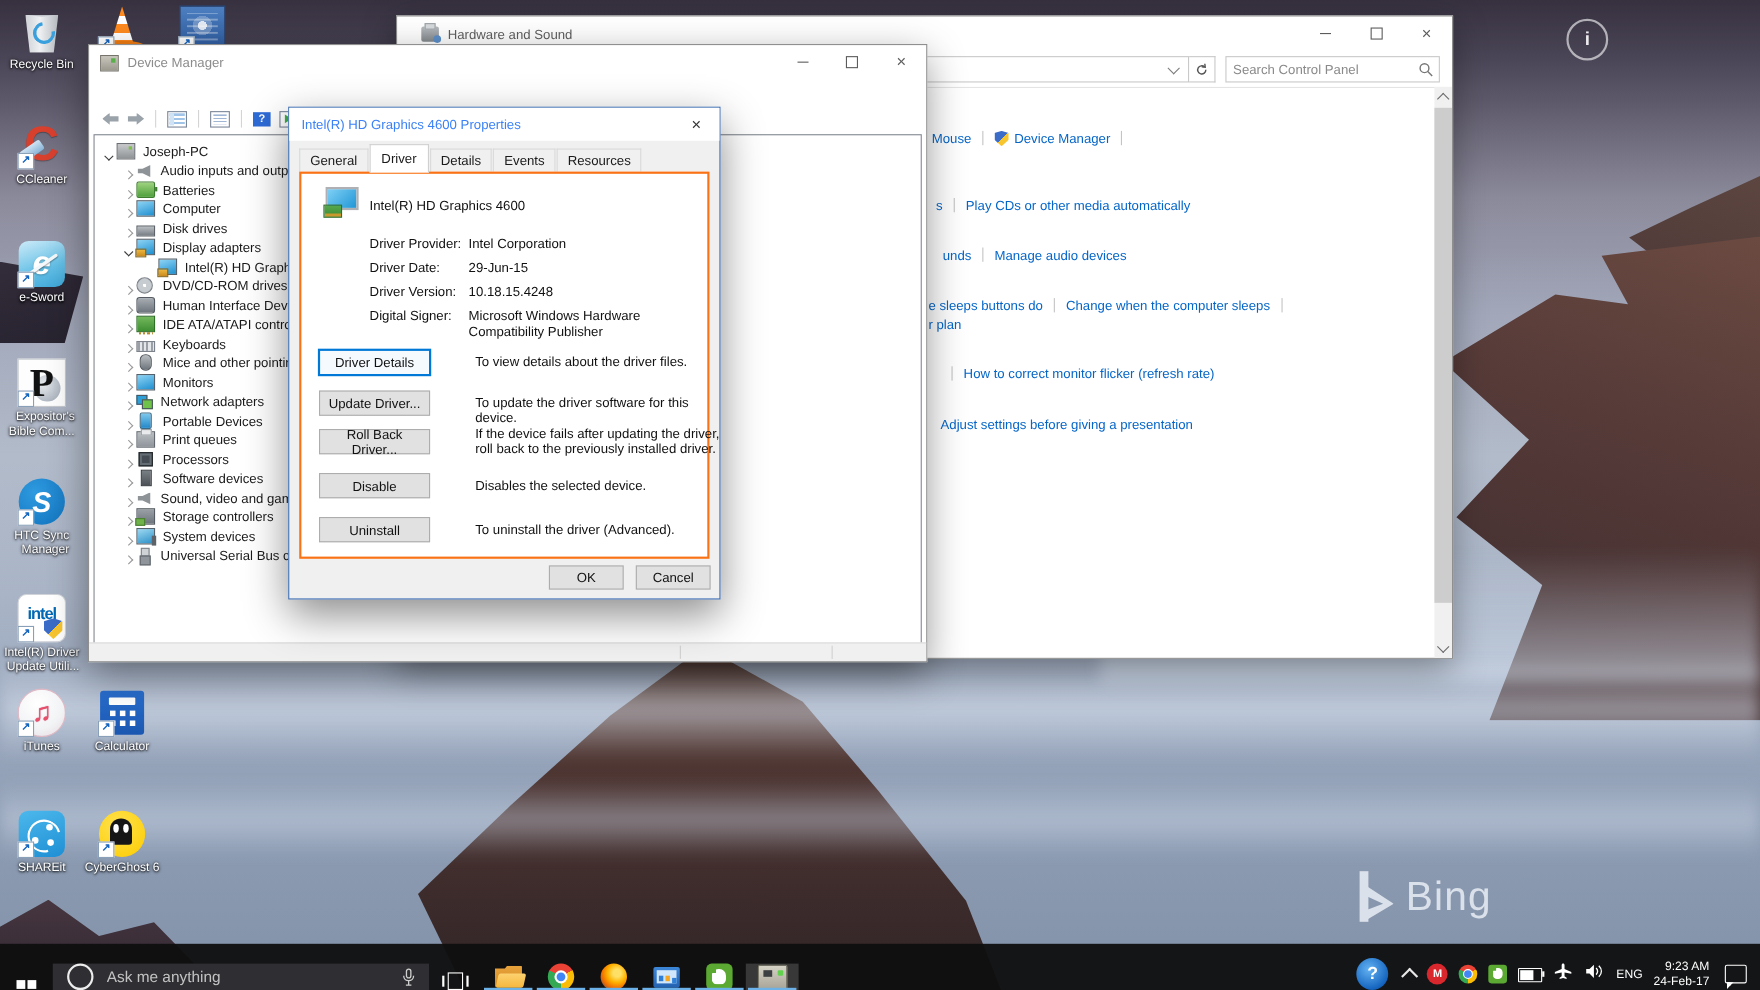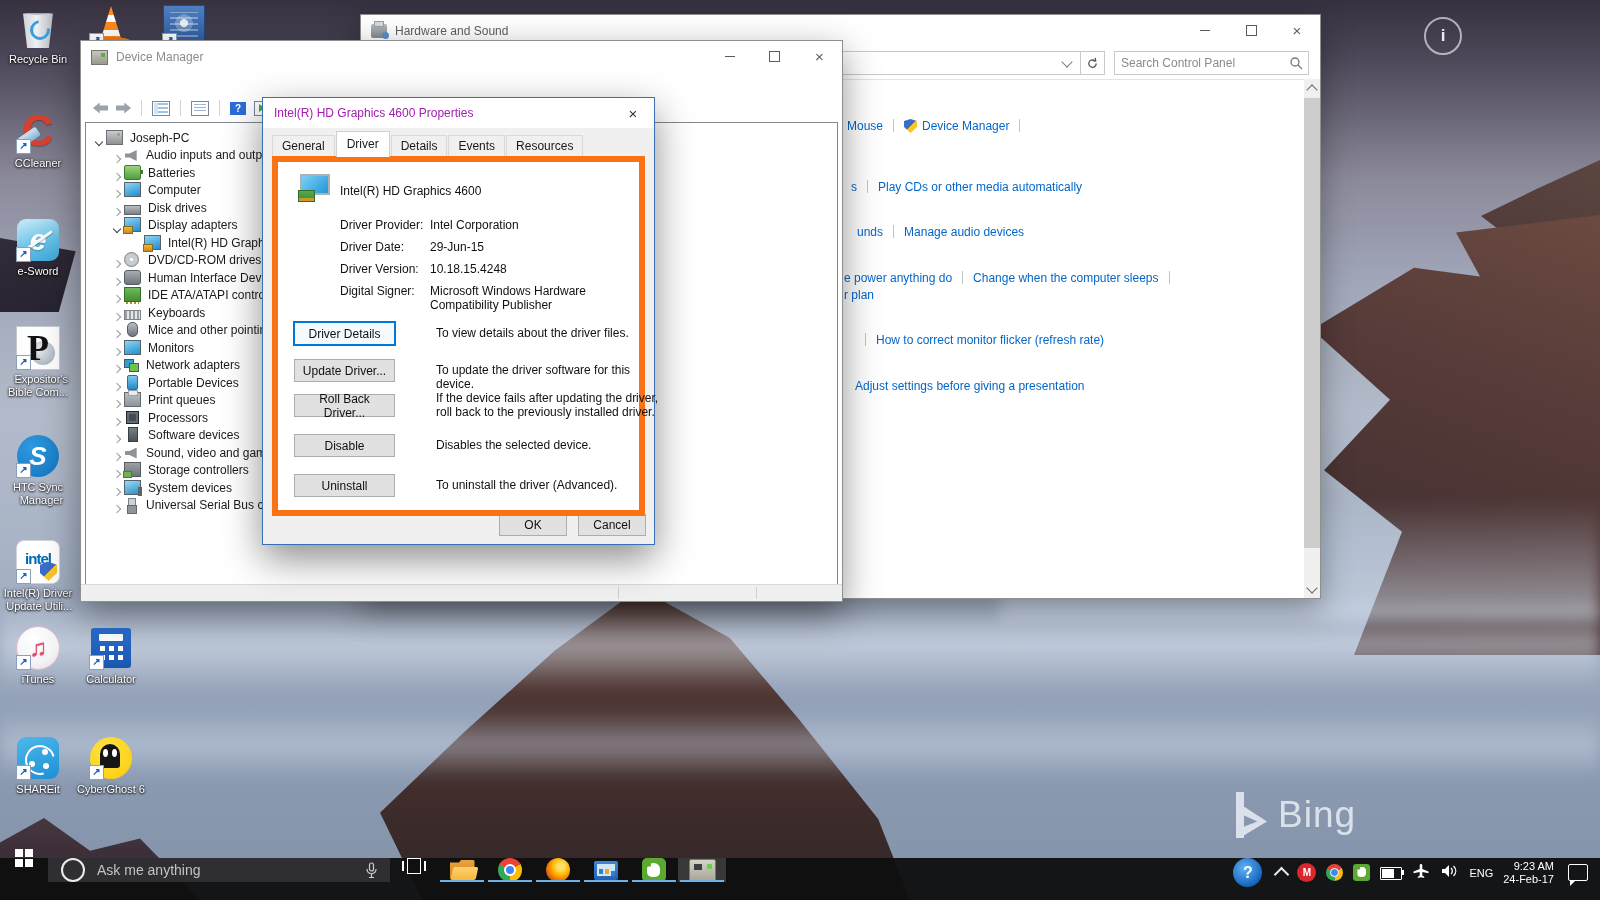--- a/index.html
+++ b/index.html
@@ -80,21 +80,21 @@
   
   .win{position:absolute;background:#fff;border:1px solid #8f8f8f}
   .cbtns{position:absolute;top:0;right:0;display:flex}
   .cb{width:46px;height:30px;display:flex;align-items:center;justify-content:center;color:#5c5c5c}
   .cb .mn{width:10px;height:1px;background:#5c5c5c}
   .cb .mx{width:9px;height:9px;border:1px solid #5c5c5c}
   .cb .cl{font-size:15px;line-height:1}
 
   
   #cpwin{left:360px;top:14px;width:959px;height:583px;z-index:10;box-shadow:0 10px 30px rgba(0,0,0,.35)}
-  #cpwin .tbar{position:absolute;left:0;top:0;right:0;height:31px;display:flex;align-items:center}
+  #cpwin .tbar{position:absolute;left:12px;top:0;right:0;height:31px;display:flex;align-items:center}
   #cpwin .tico{width:16px;height:14px;margin:0 8px 0 10px;background:linear-gradient(#b7bbbf,#84898e);border-radius:2px;position:relative}
   #cpwin .tico::before{content:"";position:absolute;left:3px;top:-3px;right:3px;height:4px;background:#d8dbde;border:1px solid #9aa0a5}
   #cpwin .tico::after{content:"";position:absolute;right:-2px;bottom:-1px;width:7px;height:7px;border-radius:50%;background:#5b8fc9}
   #cpwin .ttl{font-size:12px;color:#5f5f5f}
   #cpwin .tools{position:absolute;left:0;top:31px;right:0;height:33px;border-bottom:1px solid #e4e4e4}
   .addr{position:absolute;left:200px;top:5px;width:518px;height:22px;border:1px solid #c9c9c9;display:flex;align-items:center;justify-content:flex-end}
   .chev-s{width:7px;height:7px;border-right:1.5px solid #7c7c7c;border-bottom:1.5px solid #7c7c7c;transform:rotate(45deg);margin-right:9px;margin-top:-3px}
   .refresh{position:absolute;left:720px;top:5px;width:23px;height:22px;border:1px solid #c9c9c9;border-left:none;display:flex;align-items:center;justify-content:center}
   .srchbox{position:absolute;left:753px;top:5px;width:193px;height:22px;border:1px solid #c9c9c9;display:flex;align-items:center}
   .srchbox input{flex:1;border:none;outline:none;font-size:12px;color:#333;padding:0 6px;font-family:"Liberation Sans",sans-serif;background:transparent}
@@ -169,26 +169,26 @@
   .ti.sysdev::after{content:"";position:absolute;right:-2px;bottom:-2px;width:4px;height:9px;background:#5d6369}
   .ti.usb{background:none}
   .ti.usb::before{content:"";position:absolute;left:4px;top:-1px;width:6px;height:6px;background:#cfd3d6;border:1px solid #7d838a}
   .ti.usb::after{content:"";position:absolute;left:3px;top:6px;width:8px;height:7px;background:#8f959b;border:1px solid #62686e}
   .dmstatus{position:absolute;left:0;right:0;bottom:0;height:16px;background:#f0f0f0;border-top:1px solid #d9d9d9}
   .dmstatus i{position:absolute;top:2px;bottom:2px;width:1px;background:#d0d0d0}
 
   
   #dlg{left:262px;top:97px;width:391px;height:446px;z-index:30;background:#f0f0f0;border:1px solid #3c6eb4;box-shadow:0 14px 36px rgba(0,0,0,.45)}
   #dlg .dtbar{position:absolute;left:0;top:0;right:0;height:30px;background:#fff;display:flex;align-items:center}
-  #dlg .dttl{font-size:12px;color:#a21caf;margin-left:11px}
+  #dlg .dttl{font-size:12px;color:#3b82f6;margin-left:11px}
   #dlg .dclose{position:absolute;top:3px;right:6px;width:30px;height:24px;display:flex;align-items:center;justify-content:center;color:#333;font-size:15px}
   .tabs{position:absolute;left:9px;top:36px;right:9px;height:23px;display:flex;align-items:flex-end}
   .tab{font-size:12px;color:#1a1a1a;padding:3px 9px 4px;background:#f0f0f0;border:1px solid #d9d9d9;border-bottom:none;margin-right:1px;position:relative}
   .tab.active{background:#fff;padding:5px 10px 6px;z-index:2;border-color:#d0d0d0}
-  .dpage{position:absolute;left:9px;top:58px;right:9px;height:348px;background:#fff;border:6px solid #f97316;z-index:1}
+  .dpage{position:absolute;left:9px;top:58px;right:9px;height:348px;background:#fff;border:2px solid #f97316;z-index:1}
   .dev-ic{position:absolute;left:20px;top:12px;width:32px;height:28px}
   .dev-ic::before{content:"";position:absolute;left:2px;top:0;width:26px;height:17px;background:linear-gradient(135deg,#7ed0f5,#2196d6);border:2px solid #aeb0b3}
   .dev-ic::after{content:"";position:absolute;left:0;bottom:0;width:15px;height:10px;background:linear-gradient(#57a84c,#3c8a34);border:1px solid #2f6f27;box-shadow:inset 0 -3px 0 #c9992e}
   .dev-name{position:absolute;left:62px;top:22px;font-size:12px;color:#111}
   .fields{position:absolute;left:62px;top:56px;right:14px}
   .f-row{display:flex;margin-bottom:8px;font-size:12px;color:#111}
   .f-row .fl{flex:0 0 90px}
   .f-row .fv{width:228px;line-height:14px}
   .actions{position:absolute;inset:0}
   .act-row{position:absolute;left:16px;right:10px}
@@ -200,21 +200,21 @@
   .abtn{position:absolute;left:0;top:0;width:101px;height:23px;background:#e1e1e1;border:1px solid #adadad;font-size:12px;color:#111;display:flex;align-items:center;justify-content:center;font-family:"Liberation Sans",sans-serif}
   .abtn.focused{background:#f5fafe;border:2px solid #0078d7;width:103px;height:25px;margin:-1px 0 0 -1px}
   .adesc{position:absolute;left:142px;top:4px;width:228px;font-size:12px;color:#111;line-height:14px}
   .act-row:nth-of-type(3) .adesc{top:-3px}
   .dlg-btm{position:absolute;left:0;right:0;bottom:0;height:40px}
   .btn{position:absolute;top:10px;width:68px;height:22px;background:#e1e1e1;border:1px solid #adadad;font-size:12px;color:#111;display:flex;align-items:center;justify-content:center;font-family:"Liberation Sans",sans-serif}
   #okbtn{left:236px}
   #cancelbtn{left:315px}
 
   
-  #taskbar{position:absolute;left:0;right:0;bottom:0;height:42px;background:rgba(16,16,16,.96);z-index:100;display:flex;align-items:flex-start}
+  #taskbar{position:absolute;left:0;right:0;bottom:0;height:42px;background:rgba(16,16,16,.96);z-index:100;display:flex;align-items:flex-end}
   .tb-start{width:48px;display:flex;align-items:center;justify-content:center}
   .winlogo{width:8px;height:8px;background:#fff;box-shadow:10px 0 #fff,0 10px #fff,10px 10px #fff;margin:-10px 10px 0 0}
   .tb-search{width:342px;background:#2f2f33;display:flex;align-items:center}
   .cortana{width:20px;height:20px;border:2px solid #ececec;border-radius:50%;margin:0 10px 0 13px}
   .tb-search input{flex:1;background:transparent;border:none;outline:none;color:#ddd;font-size:14px;font-family:"Liberation Sans",sans-serif}
   .tb-search input::placeholder{color:#c2c2c2}
   .micwrap{margin-right:12px;display:flex;align-items:center}
   .tb-view{width:48px;display:flex;align-items:center;justify-content:center}
   .tv{width:12px;height:14px;border:1.5px solid #fff;position:relative}
   .tv::before,.tv::after{content:"";position:absolute;top:2px;bottom:2px;width:2px;background:#fff}
@@ -410,21 +410,21 @@
       <span class="cpl">s</span>
       <span class="cps"></span>
       <span class="cpl">Play CDs or other media automatically</span>
     </div>
     <div class="cprow" style="left:496px;top:210px">
       <span class="cpl">unds</span>
       <span class="cps"></span>
       <span class="cpl">Manage audio devices</span>
     </div>
     <div class="cprow" style="left:483px;top:256px">
-      <span class="cpl">e power anything do</span>
+      <span class="cpl">e sleeps buttons do</span>
       <span class="cps"></span>
       <span class="cpl">Change when the computer sleeps</span>
       <span class="cps"></span>
     </div>
     <div class="cprow" style="left:483px;top:273px">
       <span class="cpl">r plan</span>
     </div>
     <div class="cprow" style="left:494px;top:318px">
       <span class="cps"></span>
       <span class="cpl">How to correct monitor flicker (refresh rate)</span>

